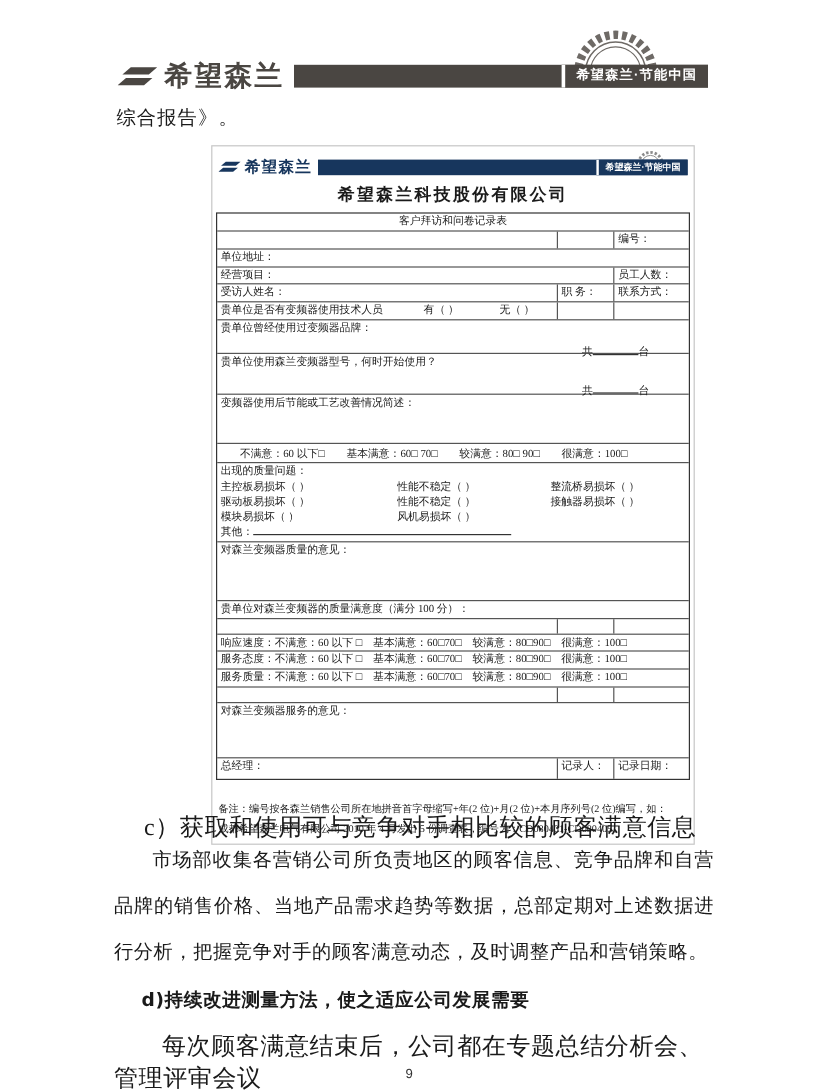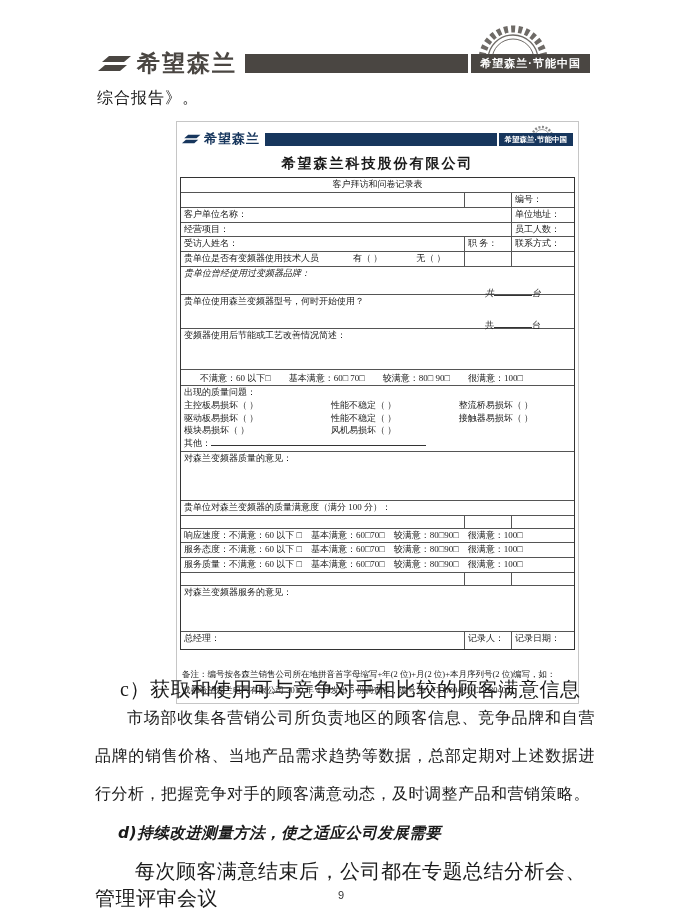--- a/index.html
+++ b/index.html
@@ -46,35 +46,35 @@
   .fc + .fc { border-left:1px solid var(--line); }
   .w-main { width:72%; } .w-mid { width:12%; } .w-end { width:16%; }
   .w-span { width:84%; } .w-full { width:100%; }
   .fr-sub { justify-content:center; align-items:center; height:15px; text-align:center; }
   .tech-cell { display:flex; }
   .tech-opt { margin-left:34px; }
   .unit-line { text-align:right; padding-right:30px; margin-top:9px; }
   .blank { display:inline-block; width:38px; border-bottom:1px solid #333; height:0.9em;
            vertical-align:baseline; }
   .blank-long { width:215px; }
-  .h-brands { height:27px;font-style:italic; } .h-model { height:33px; } .h-improve { height:40px; }
+  .h-brands { height:27px; } .h-model { height:33px; } .h-improve { height:40px; }
   .h-opinion1 { height:48px; } .h-opinion2 { height:45px; }
   .scale-line { padding-left:16px; margin-top:2px; }
   .pgrid { display:flex; margin-top:1px; }
   .pg1 { width:38%; } .pg2 { width:33%; } .pg3 { width:29%; }
   .fr-empty { height:11px; }
   .fr-gm { height:17px; }
   .f-note { margin-top:16px; font-size:8.5px; line-height:16px; padding:0 2px; }
 
   
   .sec-c { position:absolute; top:676px; left:120px; font-size:20px; letter-spacing:0.5px; }
   .para-c { position:absolute; top:699px; left:95px; width:500px; font-size:16px;
             line-height:38px; text-align:justify; text-indent:2em; letter-spacing:0.5px; }
   .sec-d { position:absolute; top:823px; left:118px; font-size:15.5px; font-weight:bold;
-           font-family:"DejaVu Sans","Liberation Sans",sans-serif; letter-spacing:0.5px;font-style:italic; }
+           font-family:"DejaVu Sans","Liberation Sans",sans-serif; letter-spacing:0.5px; }
   .para-d { position:absolute; top:858px; left:95px; width:500px; font-size:20px;
             text-indent:2em; letter-spacing:0.5px; }
   .pageno { position:absolute; bottom:9px; left:0; right:0; text-align:center; font-size:11px;
             font-family:"Liberation Sans",sans-serif; color:#333; }
 </style>
 </head>
 <body>
 
 <div class="page">
 
@@ -135,21 +135,20 @@
         <span>客户拜访和问卷记录表</span>
       </div>
 
       <div class="fr">
         <div class="fc w-main"></div>
         <div class="fc w-mid"></div>
         <div class="fc w-end">编号：</div>
       </div>
 
       <div class="fr">
-        <div class="fc w-span">客户单位名称：</div>
         <div class="fc w-end">单位地址：</div>
       </div>
 
       <div class="fr">
         <div class="fc w-span">经营项目：</div>
         <div class="fc w-end">员工人数：</div>
       </div>
 
       <div class="fr">
         <div class="fc w-main">受访人姓名：</div>

